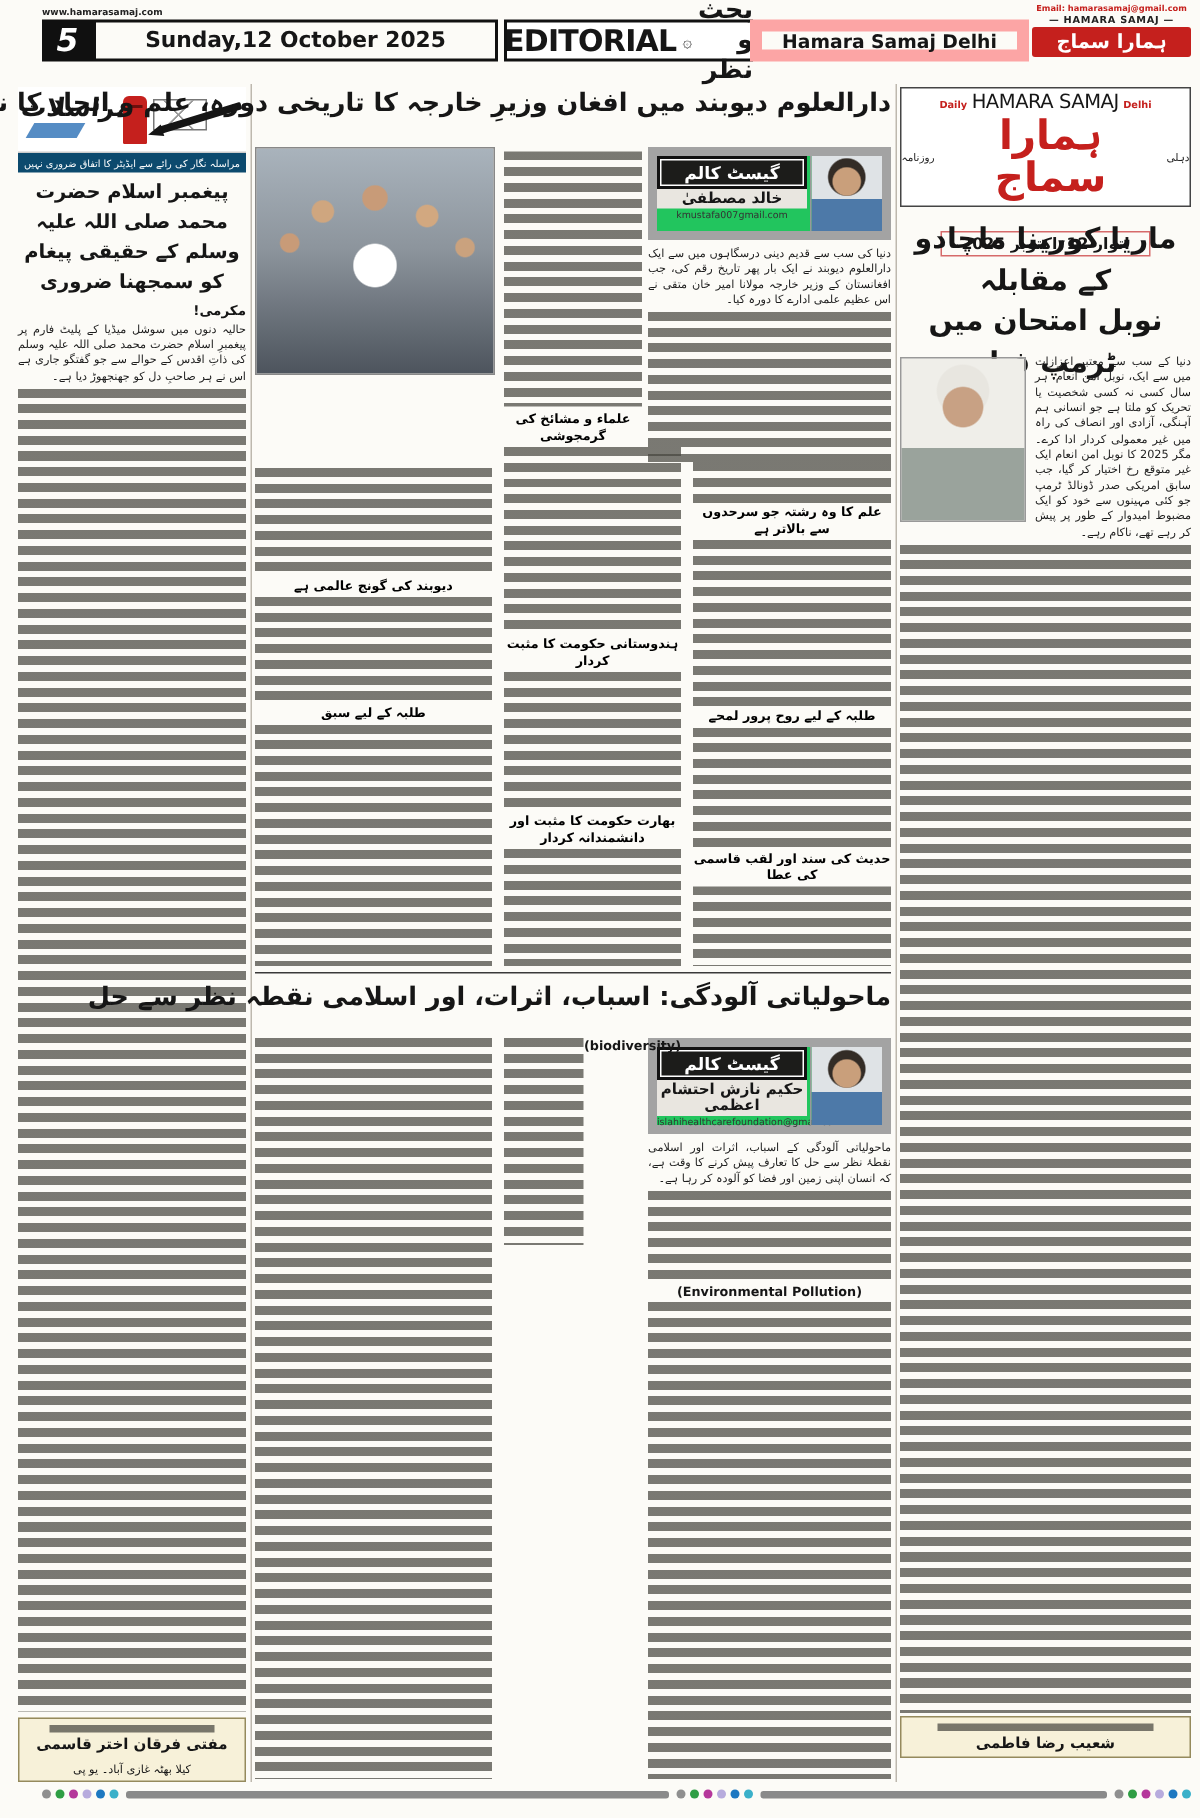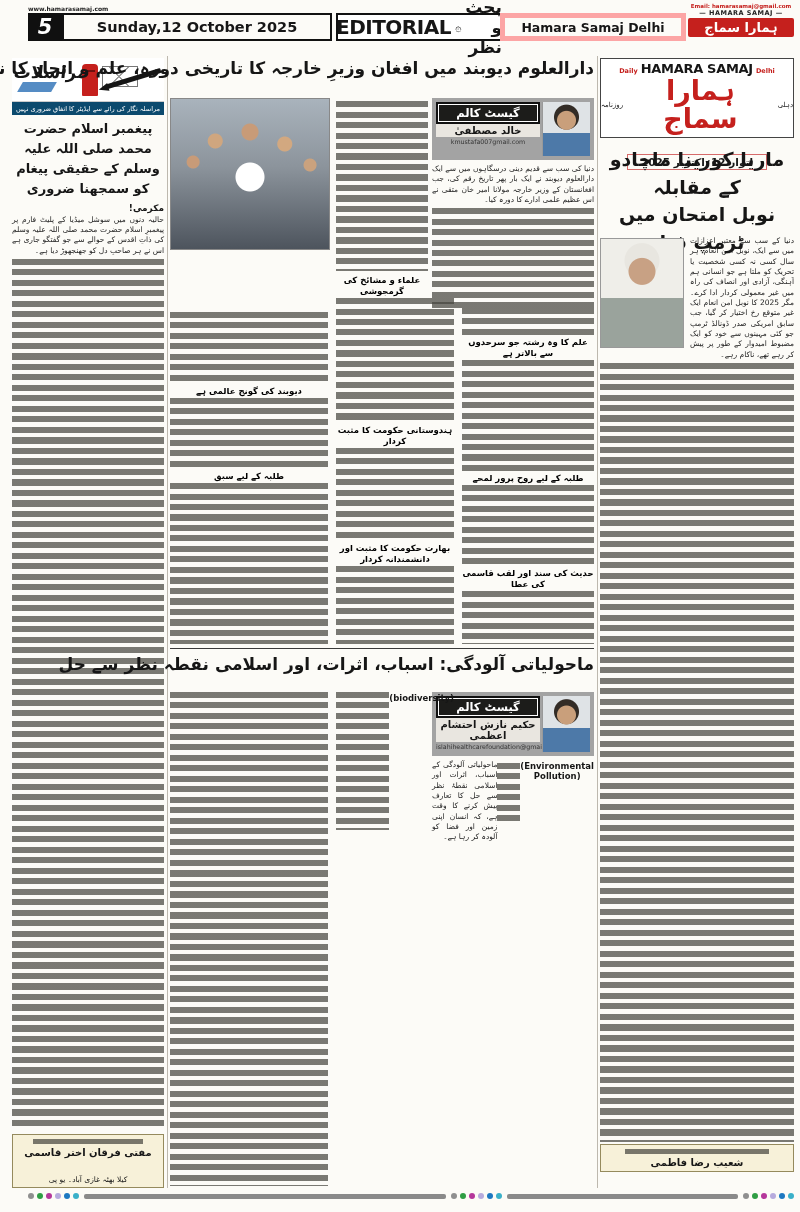--- a/index.html
+++ b/index.html
@@ -11,21 +11,21 @@
   .tl{background-image:repeating-linear-gradient(to bottom,#47463f 0 6px,transparent 6px 10.5px);opacity:.72;width:100%}
   
   .site-url{position:absolute;left:28px;top:5px;font-size:6px;font-weight:bold;color:#222}
   .hbar{position:absolute;left:28px;top:13px;width:658px;height:28px;display:flex}
   .c5{width:34px;background:#101010;color:#fff;font-size:21px;font-weight:bold;display:flex;align-items:center;justify-content:center;font-style:italic}
   .cdate{width:270px;border:2px solid #111;display:flex;align-items:center;justify-content:center;font-size:14.5px;font-weight:bold}
   .csec{width:166px;border:2px solid #111;margin-left:4px;display:flex;align-items:center;justify-content:center;gap:4px;background:#fff}
   .csec .ed{font-size:20px;font-weight:bold;letter-spacing:-.5px}
   .csec .fl{font-size:11px}
   .csec .bn{font-size:17px;font-weight:bold;direction:rtl}
-  .cpaper{flex:1;border:5px solid #fca5a5;margin-left:-2px;display:flex;align-items:center;justify-content:center;font-size:12.5px;font-weight:bold}
+  .cpaper{flex:1;border:8px solid #fca5a5;margin-left:-2px;display:flex;align-items:center;justify-content:center;font-size:12.5px;font-weight:bold}
   .mini-mast{position:absolute;left:688px;top:3px;width:106px;text-align:center}
   .mm-email{font-size:5.5px;font-weight:bold;color:#c5201d;white-space:nowrap}
   .mm-name{font-size:6.5px;font-weight:bold;color:#222;letter-spacing:.5px}
   .mm-logo{margin-top:1px;background:#c5201d;color:#fff;font-size:13px;font-weight:bold;direction:rtl;padding:2px 0;border-radius:2px}
   .vrule{position:absolute;top:56px;height:1132px;border-left:1px solid #bdb8ae}
   
   .lcol{position:absolute;left:12px;top:58px;width:152px;height:1130px;display:flex;flex-direction:column}
   .lg{position:relative;height:44px;background:#fff;border-bottom:1px solid #ccc}
   .lg-title{position:absolute;left:2px;top:4px;font-size:17px;font-weight:bold;transform:skewX(-6deg);direction:rtl}
   .lg-blue{position:absolute;left:8px;top:24px;width:34px;height:10px;background:#2a6fb5;transform:skewX(-30deg);opacity:.8}
@@ -35,61 +35,61 @@
   .pen{position:absolute;right:2px;top:18px;width:56px;height:5px;background:#151515;transform:rotate(-17deg);border-radius:1px}
   .pen::after{content:"";position:absolute;left:-9px;top:-1.5px;border-right:10px solid #151515;border-top:4px solid transparent;border-bottom:4px solid transparent}
   .ldisc{height:13px;background:#0c4a6e;color:#fff;font-size:6.5px;display:flex;align-items:center;justify-content:center;direction:rtl;white-space:nowrap}
   .lhead{margin-top:4px;font-size:13px;font-weight:bold;direction:rtl;text-align:center;line-height:1.55}
   .lsal{margin-top:3px;font-size:9px;font-weight:bold;direction:rtl;text-align:right}
   .lintro{margin-top:2px}
   .lfill{flex:1;margin-top:3px}
   .sig{border:1px solid #958a5d;background:#f7f1d9;text-align:center;padding:3px 4px}
   .sig .mini{height:5px;width:78%;margin:1px auto 3px auto}
   .sig-name{font-size:10px;font-weight:bold;direction:rtl}
-  .sig-loc{font-size:7.5px;direction:rtl;margin-top:17px}
+  .sig-loc{font-size:7.5px;direction:rtl;margin-top:6px}
   
   .center{position:absolute;left:170px;top:58px;width:424px;height:1130px}
   .h1{position:absolute;left:0;top:0;width:100%;font-size:17px;font-weight:bold;text-align:center;direction:rtl;white-space:nowrap}
   .crowd{position:absolute;left:0;top:40px;width:160px;height:152px;border:1px solid #888;background:
     radial-gradient(circle at 28% 28%,#cfa67f 0 7px,transparent 8px),
     radial-gradient(circle at 50% 22%,#c89b78 0 8px,transparent 9px),
     radial-gradient(circle at 72% 30%,#d2a880 0 7px,transparent 8px),
     radial-gradient(circle at 14% 42%,#c89b78 0 6px,transparent 7px),
     radial-gradient(circle at 88% 44%,#caa27e 0 6px,transparent 7px),
     radial-gradient(circle at 50% 52%,#ffffff 0 14px,transparent 15px),
     linear-gradient(180deg,#a9b3bc 0%,#8c949c 45%,#4d545d 100%)}
   .sidecol{position:absolute;left:166px;top:40px;width:92px;height:200px;display:flex;flex-direction:column}
-  .guest{position:relative;border:4px solid #a3a3a3;background:#a3a3a3}
+  .guest{position:relative;border:6px solid #a3a3a3;background:#22c55e}
   .gc-head{background:#1c1c1a;color:#fff;font-weight:bold;font-size:11.5px;text-align:center;direction:rtl;padding:2px 0;box-shadow:inset 0 0 0 1px #fff;border:2px solid #111;margin-right:50px}
   .gc-author{background:#e9e6e0;text-align:center;font-weight:bold;font-size:10px;direction:rtl;padding:1px 0;margin-right:50px}
   .gc-email{text-align:center;font-size:6.3px;color:#333;padding:1px 0;margin-right:50px}
   .gc-photo{position:absolute;right:0;top:0;width:48px;height:100%;border-left:1px solid #999;background:
     radial-gradient(circle at 50% 34%,#c99f7b 0 9px,transparent 10px),
     radial-gradient(circle at 50% 28%,#332c26 0 12px,transparent 13px),
     linear-gradient(180deg,#dfe3e6 0 58%,#4d79a8 58% 100%)}
   .guest1{position:absolute;left:262px;top:40px;width:162px;height:62px}
   .intro1{position:absolute;left:262px;top:106px;width:162px;height:144px;display:flex;flex-direction:column}
   .capblock{position:absolute;left:0;top:196px;width:160px}
   .cap{font-size:7px;direction:rtl;text-align:center;line-height:1.4}
   .colL{position:absolute;left:0;top:254px;width:158px;height:332px;display:flex;flex-direction:column}
   .colM{position:absolute;left:166px;top:240px;width:118px;height:346px;display:flex;flex-direction:column}
   .colR{position:absolute;left:292px;top:250px;width:132px;height:336px;display:flex;flex-direction:column}
   .divid{position:absolute;left:0;top:590px;width:100%;border-top:1.5px solid #3a3a3a}
   .h2{position:absolute;left:0;top:596px;width:100%;font-size:17px;font-weight:bold;text-align:center;direction:rtl;white-space:nowrap}
   .guest2{position:absolute;left:262px;top:634px;width:162px;height:64px}
-  .intro2{position:absolute;left:262px;top:702px;width:162px;height:426px;display:flex;flex-direction:row}
+  .intro2{position:absolute;left:262px;top:702px;width:162px;height:426px;display:flex;flex-direction:column}
   .colL2{position:absolute;left:0;top:634px;width:158px;height:494px;display:flex;flex-direction:column}
   .colM2{position:absolute;left:166px;top:634px;width:118px;height:494px;display:flex;flex-direction:row}
   .entag{font-weight:bold;font-size:8.5px;text-align:center;padding:1px 0}
   
   .rcol{position:absolute;left:600px;top:58px;width:194px;height:1130px}
   .mast{position:absolute;left:0;top:0;width:194px;height:80px;border:1.5px solid #444;text-align:center;padding-top:2px;background:#fff}
   .mast-row{display:flex;align-items:baseline;justify-content:center;gap:3px}
   .mast-daily,.mast-city{font-size:6.5px;font-weight:bold;color:#c5201d}
-  .mast-name{font-size:13px;font-weight:bold;letter-spacing:-.3px}
+  .mast-name{font-size:13px;font-weight:normal;letter-spacing:-.3px}
   .mast-logo{display:flex;align-items:center;justify-content:center;gap:3px;margin-top:1px}
   .mast-du,.mast-cu{font-size:7px;direction:rtl;color:#222}
   .mast-ur{font-size:27px;font-weight:bold;color:#c5201d;direction:rtl;line-height:1.05}
   .mast-date{margin:20px auto 0 auto;width:140px;border:1px solid #d66a6a;font-size:10.5px;font-weight:bold;direction:rtl;padding:1px 0}
   .nh{position:absolute;left:0;top:88px;width:100%;text-align:center;direction:rtl;font-weight:bold;font-size:19px;line-height:1.45}
   .nbody{position:absolute;left:0;top:178px;width:194px;height:906px;overflow:hidden}
   .nphoto{float:left;width:84px;height:110px;margin:2px 6px 4px 0;border:1px solid #999;background:
     radial-gradient(circle at 50% 30%,#c8a184 0 13px,transparent 14px),
     radial-gradient(circle at 50% 20%,#e8e6e0 0 17px,transparent 18px),
     linear-gradient(180deg,#efeee9 0 55%,#9aa39c 55% 100%)}

